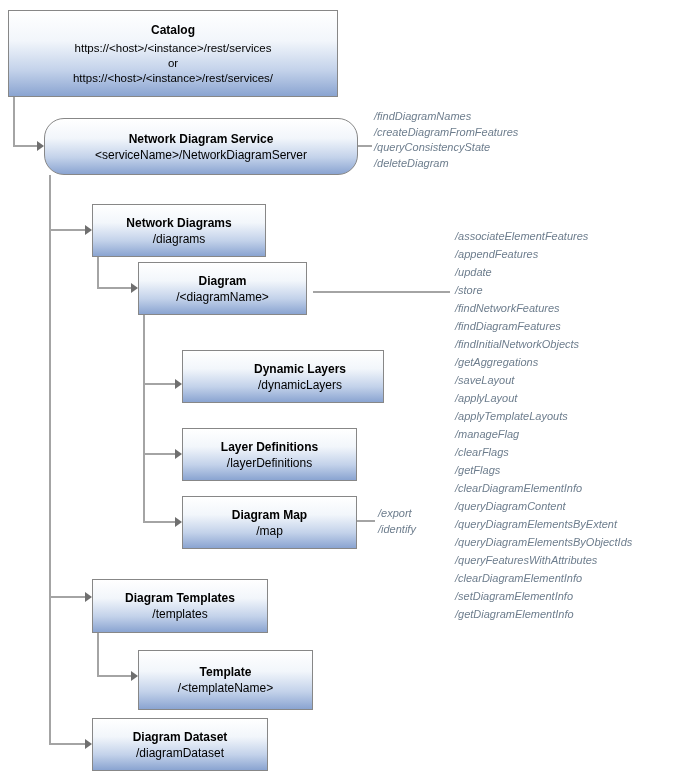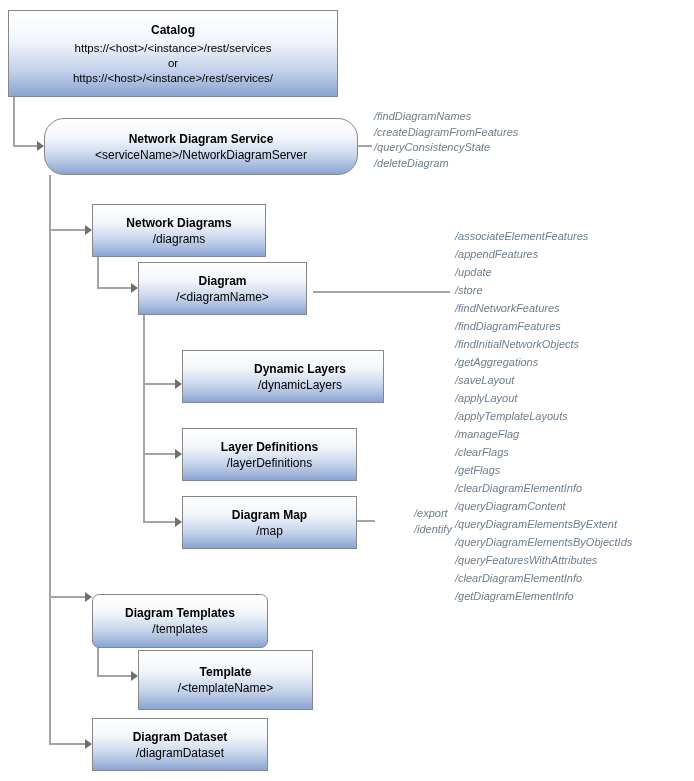--- a/index.html
+++ b/index.html
@@ -28,21 +28,21 @@
     position:absolute;width:0;height:0;
     border-top:5px solid transparent;border-bottom:5px solid transparent;
     border-left:7px solid #6f6f6f;
   }
 
   
   .ops{position:absolute;font-size:11px;font-style:italic;color:#6d7d8d;white-space:nowrap;}
   .ops .op{display:block;}
   .svc-ops .op{line-height:15.6px;}
   .diag-ops .op{line-height:18px;}
-  .map-ops .op{line-height:15.5px;margin-left:36px;}
+  .map-ops .op{line-height:15.5px;}
 </style>
 </head>
 <body>
 
 <div class="stage">
 
   <div class="line" style="left:13px;top:97px;width:2px;height:50px;"></div>
   <div class="line" style="left:13px;top:145px;width:25px;height:2px;"></div>
   <div class="arrow" style="left:37px;top:141px;"></div>
 
@@ -107,21 +107,21 @@
   <div class="node" style="left:182px;top:496px;width:175px;height:53px;">
     <div class="title">Diagram Map</div>
     <div class="path">/map</div>
   </div>
 
   <div class="node" style="left:182px;top:428px;width:175px;height:53px;">
     <div class="title">Layer Definitions</div>
     <div class="path">/layerDefinitions</div>
   </div>
 
-  <div class="node" style="left:92px;top:594px;width:176px;height:54px;border-radius:7px;">
+  <div class="node" style="left:92px;top:579px;width:176px;height:54px;">
     <div class="title">Diagram Templates</div>
     <div class="path">/templates</div>
   </div>
 
   <div class="node" style="left:138px;top:650px;width:175px;height:60px;">
     <div class="title">Template</div>
     <div class="path">/&lt;templateName&gt;</div>
   </div>
 
   <div class="node" style="left:92px;top:718px;width:176px;height:53px;">
@@ -150,20 +150,21 @@
     <span class="op">/applyTemplateLayouts</span>
     <span class="op">/manageFlag</span>
     <span class="op">/clearFlags</span>
     <span class="op">/getFlags</span>
     <span class="op">/clearDiagramElementInfo</span>
     <span class="op">/queryDiagramContent</span>
     <span class="op">/queryDiagramElementsByExtent</span>
     <span class="op">/queryDiagramElementsByObjectIds</span>
     <span class="op">/queryFeaturesWithAttributes</span>
     <span class="op">/clearDiagramElementInfo</span>
+    <span class="op">/setDiagramElementInfo</span>
     <span class="op">/getDiagramElementInfo</span>
   </div>
 
   <div class="ops map-ops" style="left:378px;top:506px;">
     <span class="op">/export</span>
     <span class="op">/identify</span>
   </div>
 
 </div>
 

